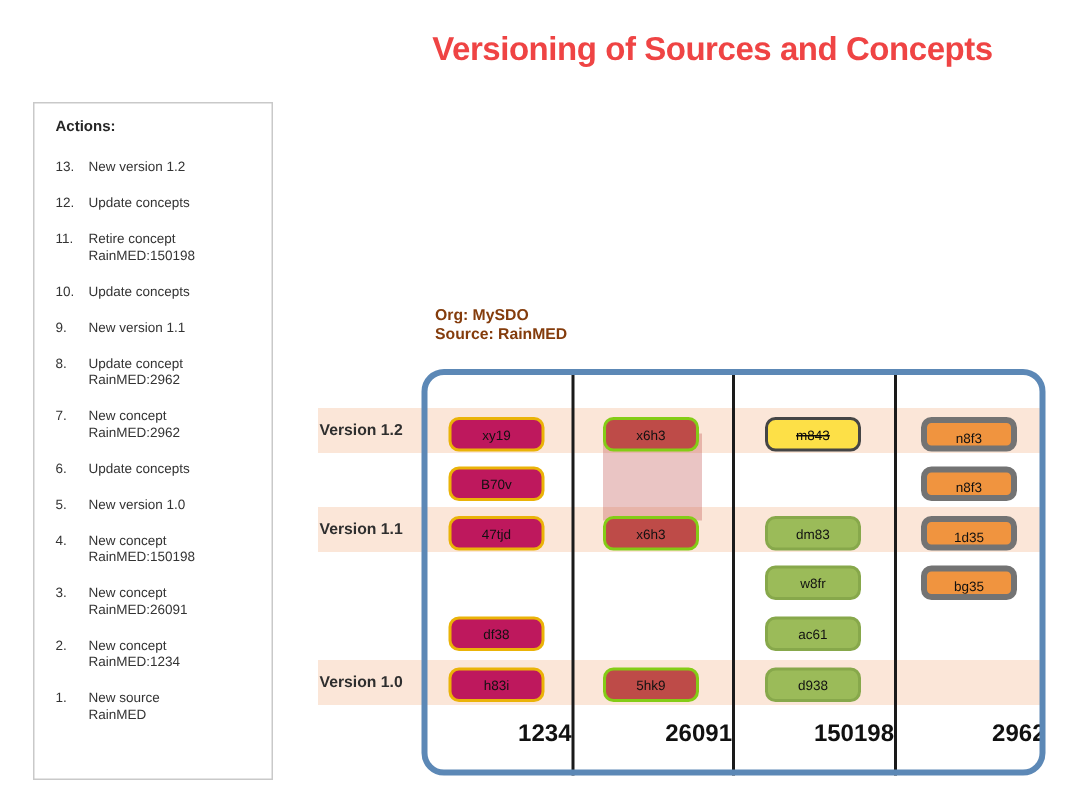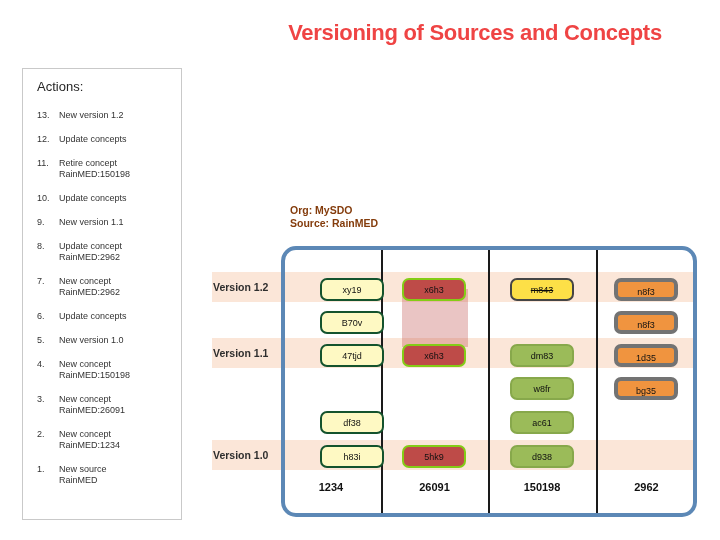--- a/index.html
+++ b/index.html
@@ -18,21 +18,21 @@
     letter-spacing:-0.3px;
   }
 
   
   .sidebar{
     position:absolute;left:22px;top:68px;width:160px;height:452px;
     border:1px solid #c9c9c9;background:#ffffff;box-sizing:border-box;
     padding:10px 8px 8px 14px;
   }
   .sidebar-header{
-    font-size:13px;font-weight:normal;color:#262626;margin-bottom:16px;
+    font-size:10px;font-weight:bold;color:#262626;margin-bottom:16px;
   }
   .action-item{
     display:flex;margin-bottom:13px;font-size:9px;color:#333333;line-height:11px;
   }
   .action-num{width:22px;flex:0 0 22px;}
   .action-text{flex:1;}
 
   
   .org-header{
     position:absolute;left:290px;top:204px;
@@ -64,33 +64,33 @@
     position:absolute;left:281px;top:246px;width:416px;height:271px;
     border:4px solid #5C88B6;border-radius:15px;box-sizing:border-box;
     pointer-events:none;
   }
 
   .cbox{
     position:absolute;width:64px;height:23px;box-sizing:border-box;
     border-radius:7px;text-align:center;line-height:20px;
     font-size:9px;color:#111111;
   }
-  .cbox.blue  {background:#fef9c3;border:2px solid #14532d;margin-left:21px;}
+  .cbox.blue  {background:#be185d;border:2px solid #eab308;}
   .cbox.red   {background:#BE4B48;border:2px solid #84cc16;}
   .cbox.green {background:#9BBB59;border:2px solid #87A84B;}
   .cbox.orange{background:#F0943F;border:4px solid #737373;}
   .cbox.gray  {background:#fde047;border:2px solid #454545;}
   .cbox.struck{text-decoration:line-through;color:#0a0a0a;}
 
   .c1{left:299px}.c2{left:402px}.c3{left:510px}.c4{left:614px}
   .r1{top:278px}.r2{top:311px}.r3{top:344px}.r4{top:377px}.r5{top:411px}.r6{top:445px}
 
   .col-label{
-    position:absolute;top:481px;height:16px;text-align:center;
-    font-size:11px;font-weight:bold;color:#111111;
+    position:absolute;top:481px;height:16px;text-align:right;
+    font-size:16px;font-weight:bold;color:#111111;
   }
   .col-label.cl1{left:281px;width:100px}
   .col-label.cl2{left:381px;width:107px}
   .col-label.cl3{left:488px;width:108px}
   .col-label.cl4{left:596px;width:101px}
 </style>
 </head>
 <body>
 
 <div class="slide">

